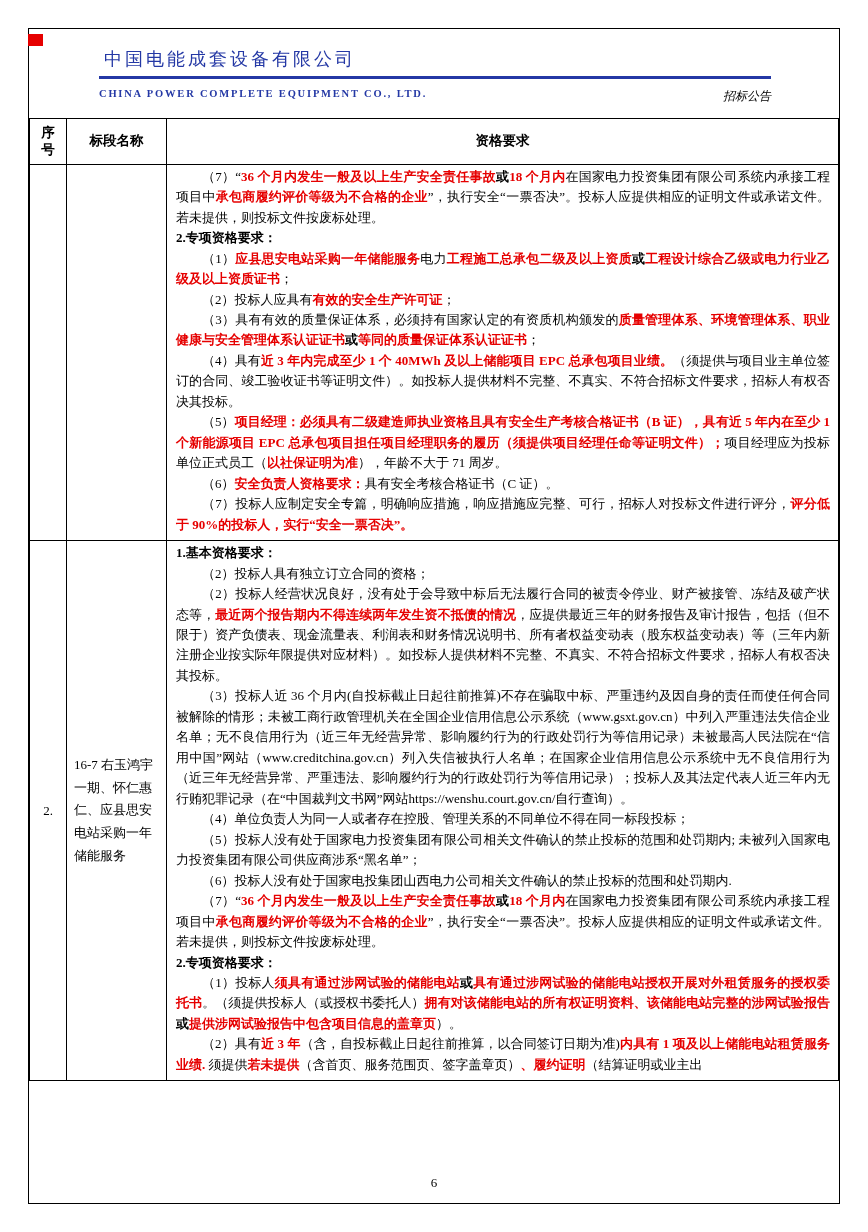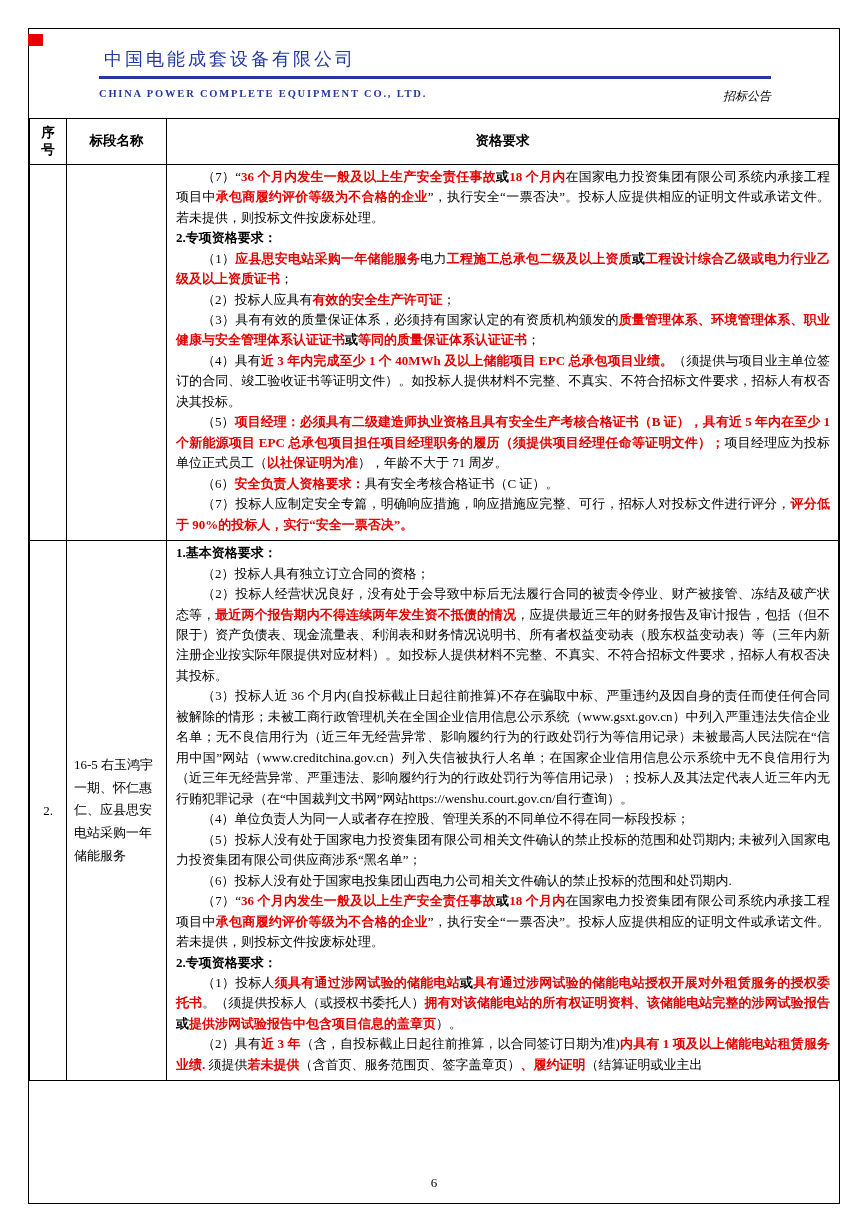--- a/index.html
+++ b/index.html
@@ -136,21 +136,21 @@
               <div class="para"><span class="seg-k">（2）投标人应具有</span><span class="seg-r">有效的安全生产许可证</span><span class="seg-k">；</span></div>
               <div class="para"><span class="seg-k">（3）具有有效的质量保证体系，必须持有国家认定的有资质机构颁发的</span><span class="seg-r">质量管理体系、环境管理体系、职业健康与安全管理体系认证证书</span><span class="seg-kb">或</span><span class="seg-r">等同的质量保证体系认证证书</span><span class="seg-k">；</span></div>
               <div class="para"><span class="seg-k">（4）具有</span><span class="seg-r">近 3 年内完成至少 1 个 40MWh 及以上储能项目 EPC 总承包项目业绩。</span><span class="seg-k">（须提供与项目业主单位签订的合同、竣工验收证书等证明文件）。如投标人提供材料不完整、不真实、不符合招标文件要求，招标人有权否决其投标。</span></div>
               <div class="para"><span class="seg-k">（5）</span><span class="seg-r">项目经理：必须具有二级建造师执业资格且具有安全生产考核合格证书（B 证），具有近 5 年内在至少 1 个新能源项目 EPC 总承包项目担任项目经理职务的履历（须提供项目经理任命等证明文件）；</span><span class="seg-k">项目经理应为投标单位正式员工（</span><span class="seg-r">以社保证明为准</span><span class="seg-k">），年龄不大于 71 周岁。</span></div>
               <div class="para"><span class="seg-k">（6）</span><span class="seg-r">安全负责人资格要求：</span><span class="seg-k">具有安全考核合格证书（C 证）。</span></div>
               <div class="para"><span class="seg-k">（7）投标人应制定安全专篇，明确响应措施，响应措施应完整、可行，招标人对投标文件进行评分，</span><span class="seg-r">评分低于 90%的投标人，实行“安全一票否决”。</span></div>
             </td>
           </tr>
           <tr>
             <td class="cell-no">2.</td>
-            <td class="cell-section">16-5 右玉鸿宇一期、怀仁惠仁、应县思安电站采购一年储能服务</td>
+            <td class="cell-section">16-7 右玉鸿宇一期、怀仁惠仁、应县思安电站采购一年储能服务</td>
             <td class="cell-qual">
               <div class="para para-head"><span class="seg-kb">1.基本资格要求：</span></div>
               <div class="para"><span class="seg-k">（2）投标人具有独立订立合同的资格；</span></div>
               <div class="para"><span class="seg-k">（2）投标人经营状况良好，没有处于会导致中标后无法履行合同的被责令停业、财产被接管、冻结及破产状态等，</span><span class="seg-r">最近两个报告期内不得连续两年发生资不抵债的情况</span><span class="seg-k">，应提供最近三年的财务报告及审计报告，包括（但不限于）资产负债表、现金流量表、利润表和财务情况说明书、所有者权益变动表（股东权益变动表）等（三年内新注册企业按实际年限提供对应材料）。如投标人提供材料不完整、不真实、不符合招标文件要求，招标人有权否决其投标。</span></div>
               <div class="para"><span class="seg-k">（3）投标人近 36 个月内(自投标截止日起往前推算)不存在骗取中标、严重违约及因自身的责任而使任何合同被解除的情形；未被工商行政管理机关在全国企业信用信息公示系统（www.gsxt.gov.cn）中列入严重违法失信企业名单；无不良信用行为（近三年无经营异常、影响履约行为的行政处罚行为等信用记录）未被最高人民法院在“信用中国”网站（www.creditchina.gov.cn）列入失信被执行人名单；在国家企业信用信息公示系统中无不良信用行为（近三年无经营异常、严重违法、影响履约行为的行政处罚行为等信用记录）；投标人及其法定代表人近三年内无行贿犯罪记录（在“中国裁判文书网”网站https://wenshu.court.gov.cn/自行查询）。</span></div>
               <div class="para"><span class="seg-k">（4）单位负责人为同一人或者存在控股、管理关系的不同单位不得在同一标段投标；</span></div>
               <div class="para"><span class="seg-k">（5）投标人没有处于国家电力投资集团有限公司相关文件确认的禁止投标的范围和处罚期内; 未被列入国家电力投资集团有限公司供应商涉系“黑名单”；</span></div>
               <div class="para"><span class="seg-k">（6）投标人没有处于国家电投集团山西电力公司相关文件确认的禁止投标的范围和处罚期内.</span></div>
               <div class="para"><span class="seg-k">（7）“</span><span class="seg-r">36 个月内发生一般及以上生产安全责任事故</span><span class="seg-kb">或</span><span class="seg-r">18 个月内</span><span class="seg-k">在国家电力投资集团有限公司系统内承接工程项目中</span><span class="seg-r">承包商履约评价等级为不合格的企业</span><span class="seg-k">”，执行安全“一票否决”。投标人应提供相应的证明文件或承诺文件。若未提供，则投标文件按废标处理。</span></div>
               <div class="para para-head"><span class="seg-kb">2.专项资格要求：</span></div>

